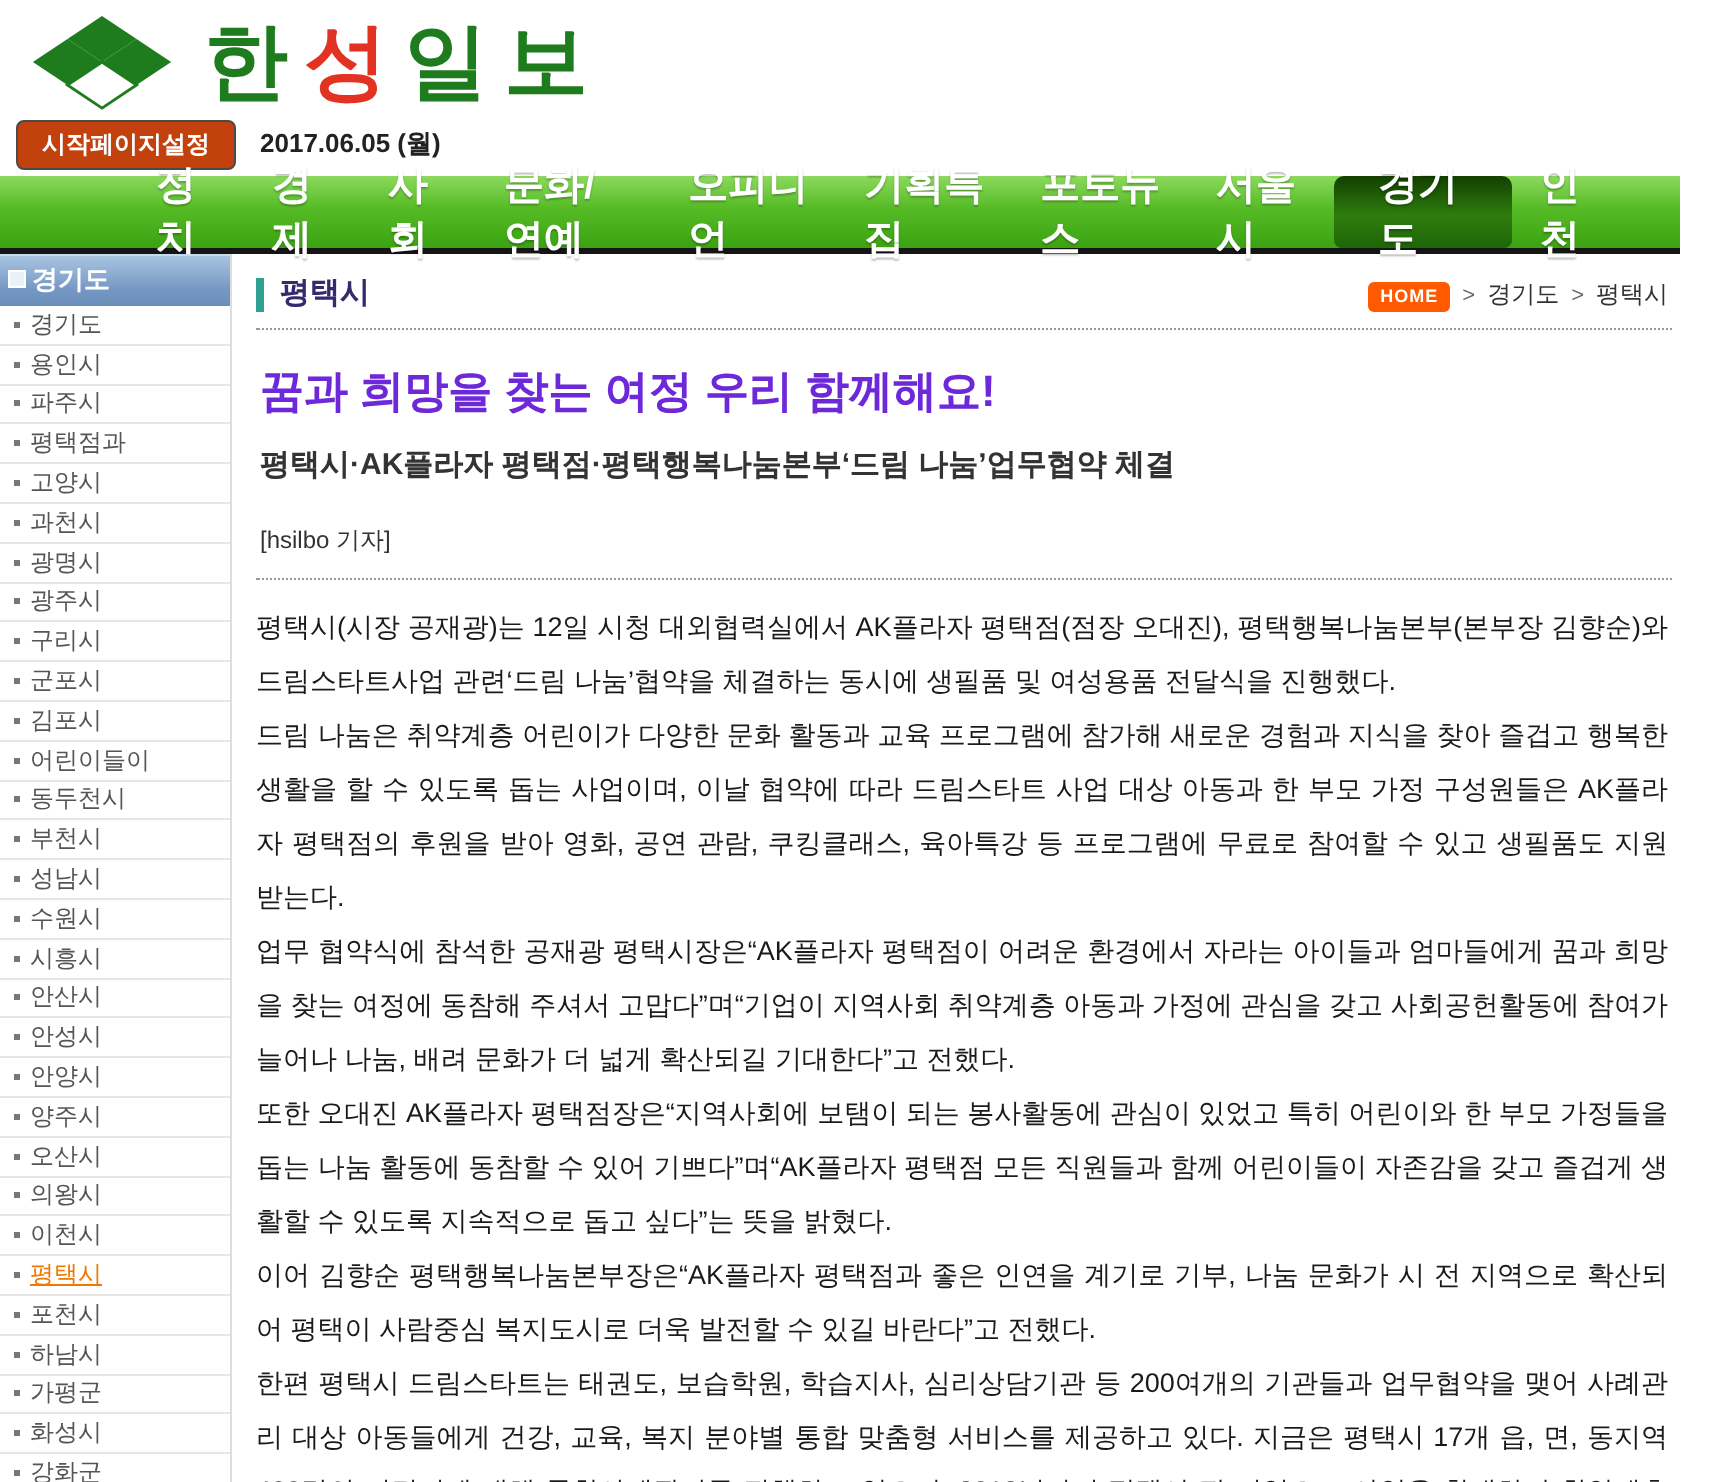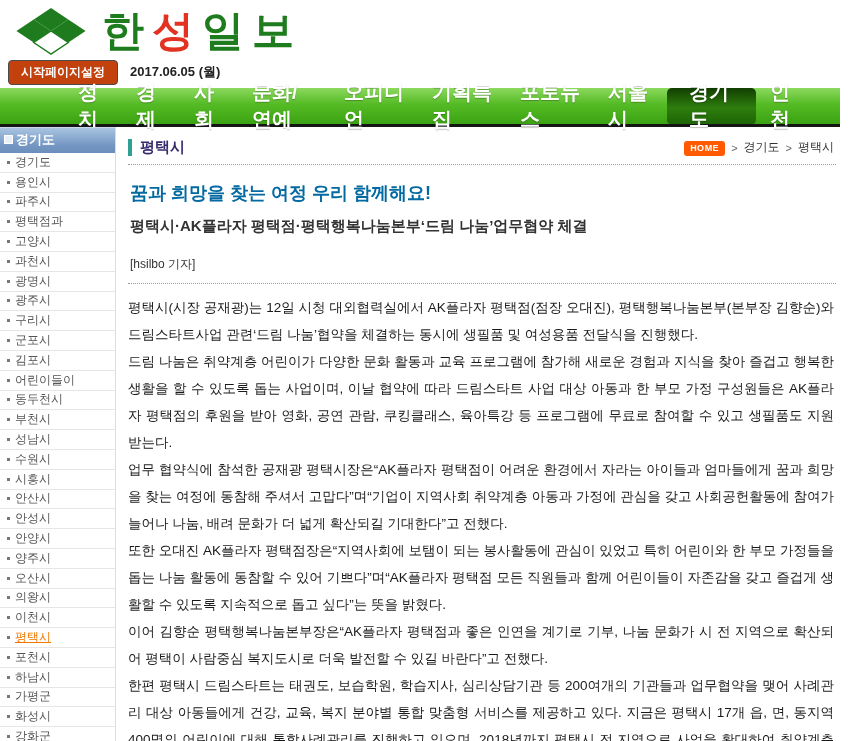--- a/index.html
+++ b/index.html
@@ -39,21 +39,21 @@
   
   .section-bar { display:flex; justify-content:space-between; align-items:center; padding:2px 0 8px 0; border-bottom:1px dotted #999; }
   .section-title { color:#342A6E; font-weight:bold; font-size:15px; border-left:4px solid #2FA091; padding-left:8px; line-height:1.1; }
   .breadcrumb { display:flex; align-items:flex-end; gap:6px; font-size:12px; color:#333; padding-right:2px; }
   .home-badge { background:#FF5A00; color:#fff; font-size:9px; font-weight:bold; padding:2px 6px 3px; border-radius:3px; letter-spacing:.5px; cursor:pointer; }
   .crumb-wrap { display:flex; align-items:center; gap:6px; }
   .crumb-sep { color:#666; font-size:11px; }
   .crumb { color:#333; cursor:pointer; }
 
   
-  .article-title { color:#0369a1; font-size:18px; font-weight:bold; margin:16px 0 8px 2px; }
+  .article-title { color:#6d28d9; font-size:22px; font-weight:bold; margin:16px 0 8px 2px; }
   .article-subtitle { color:#333; font-size:15px; font-weight:bold; margin:12px 0 14px 2px; }
   .byline-row { display:flex; justify-content:space-between; align-items:flex-start; font-size:12px; color:#333; padding:6px 2px 10px; border-bottom:1px dotted #999; }
   .article-body { margin-top:10px; font-size:13.5px; color:#1A1A1A; line-height:27px; text-align:justify; padding-right:2px; }
   .article-body p { margin:0; }
 </style>
 </head>
 <body>
 
 <div class="page">
 

